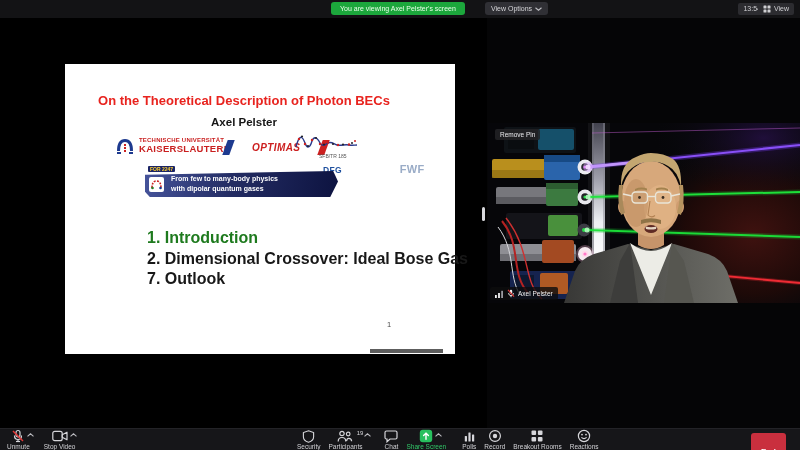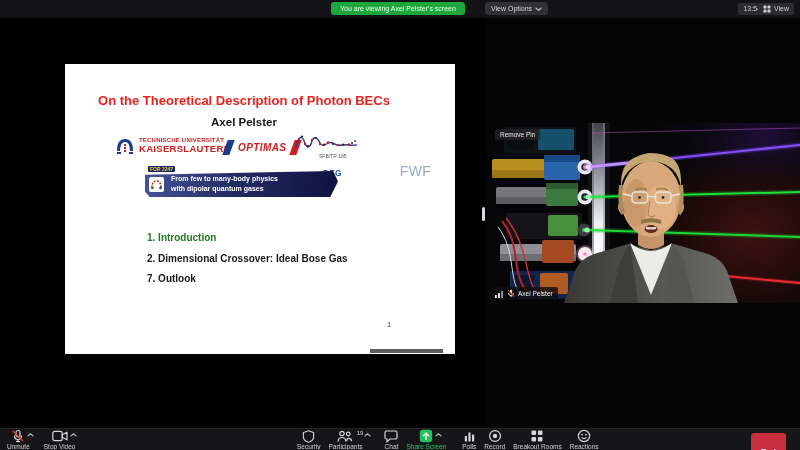--- a/index.html
+++ b/index.html
@@ -23,39 +23,39 @@
   .share-area { position:absolute; left:0; top:18px; width:487px; height:410px; background:#000; }
   .slide { position:absolute; left:65px; top:46px; width:390px; height:290px; background:#ffffff; }
   .slide-title { position:absolute; left:0; top:29px; width:358px; text-align:center;
     font-size:13px; font-weight:bold; color:#e8231e; }
   .slide-author { position:absolute; left:0; top:52px; width:358px; text-align:center;
     font-size:11.5px; font-weight:bold; color:#161616; }
   .tu-logo { position:absolute; left:50px; top:72px; display:flex; gap:4px; align-items:center; }
   .tu-text { color:#c91f1f; font-weight:bold; line-height:1.1; }
   .tu-line1 { font-size:6px; letter-spacing:.2px; }
   .tu-line2 { font-size:9.5px; letter-spacing:.3px; }
-  .optimas { position:absolute; left:160px; top:76px; display:flex; align-items:center; gap:6px; }
+  .optimas { position:absolute; left:160px; top:76px; display:flex; align-items:center; gap:20px; }
   .opti-band { width:7px; height:15px; transform:skewX(-20deg); }
   .opti-blue { background:#1d3a8f; }
   .opti-red  { background:#cc2020; }
   .opti-text { font-size:10px; font-weight:900; font-style:italic; color:#cc2020; letter-spacing:.4px; }
   .wave-logo { position:absolute; left:228px; top:68px; }
   .sfb-label { position:absolute; left:254px; top:89px; font-size:5px; color:#555; }
   .dfg-fwf { position:absolute; left:238px; top:99px; display:flex; gap:14px; align-items:baseline;margin-left:20px; }
   .dfg { font-size:8.5px; font-weight:900; color:#1d4f9e; letter-spacing:.3px; }
-  .fwf { font-size:14px; font-weight:400; color:#9aacc7; letter-spacing:.3px;padding-left:44px; }
+  .fwf { font-size:11px; font-weight:700; color:#9aacc7; letter-spacing:.3px;padding-left:44px; }
   .for-banner { position:absolute; left:80px; top:107px; width:193px; height:26px;
     background:linear-gradient(100deg,#46549b 0%,#232c63 45%,#0d1340 100%);
     clip-path:polygon(0 14%, 97.5% 0, 100% 40%, 96% 100%, 2.5% 100%, 0 80%); }
   .for-tag { position:absolute; left:83px; top:102px; font-size:5px; font-weight:bold;
     color:#ffd22e; background:#1b2465; padding:0 2px; border-radius:1px; }
   .for-logo-box { position:absolute; left:4px; top:6px; width:15px; height:15px; background:#fff; border-radius:2px; }
   .for-text { position:absolute; left:26px; top:3px; color:#ffffff; font-size:7px; font-weight:bold; line-height:9.5px; white-space:nowrap; }
   .outline { position:absolute; left:82px; top:164px; }
-  .outline-item { font-size:10px; font-weight:bold; color:#181818; line-height:20.5px; white-space:nowrap; }
+  .outline-item { font-size:16px; font-weight:bold; color:#181818; line-height:20.5px; white-space:nowrap; }
   .outline-item.first { color:#1e7a1e; }
   .page-number { position:absolute; left:322px; top:256px; font-size:7.5px; color:#4a4a4a; }
   .slide-scrollbar { position:absolute; left:305px; top:285px; width:73px; height:4px; background:#5d5d5d; }
 
   
   .video-panel { position:absolute; left:488px; top:123px; width:312px; height:180px; background:#060609; }
   .video-panel svg.scene { position:absolute; left:0; top:0; }
   .pin-pill { position:absolute; left:7px; top:6px; background:rgba(35,35,38,.85); color:#e9e9ec;
     font-size:6.5px; padding:2px 5px; border-radius:2px; white-space:nowrap; }
   .name-tag { position:absolute; left:2px; bottom:3px; background:rgba(12,12,14,.8); color:#f0f0f2;

